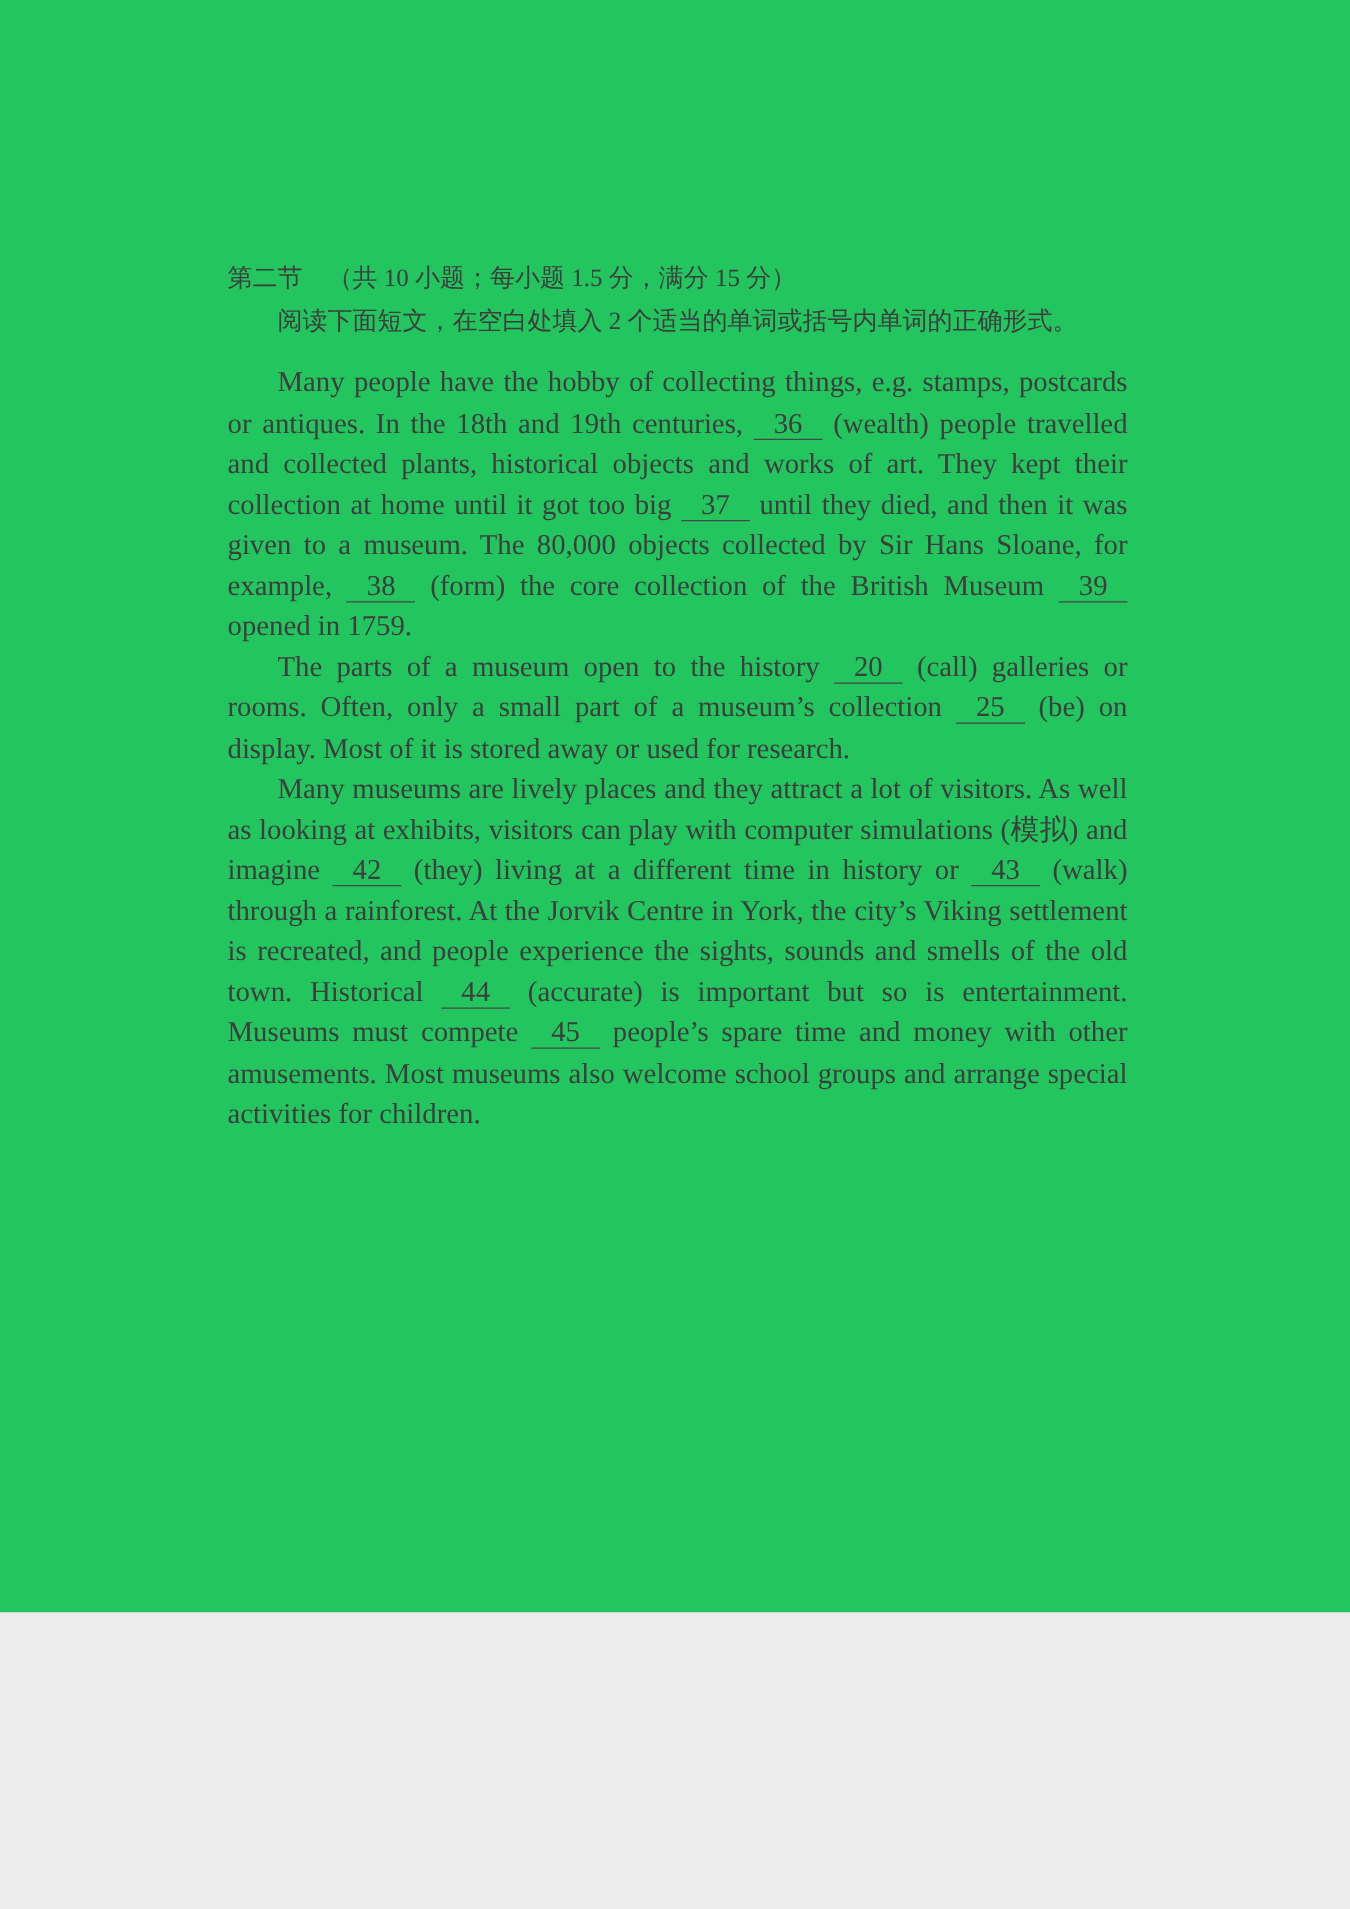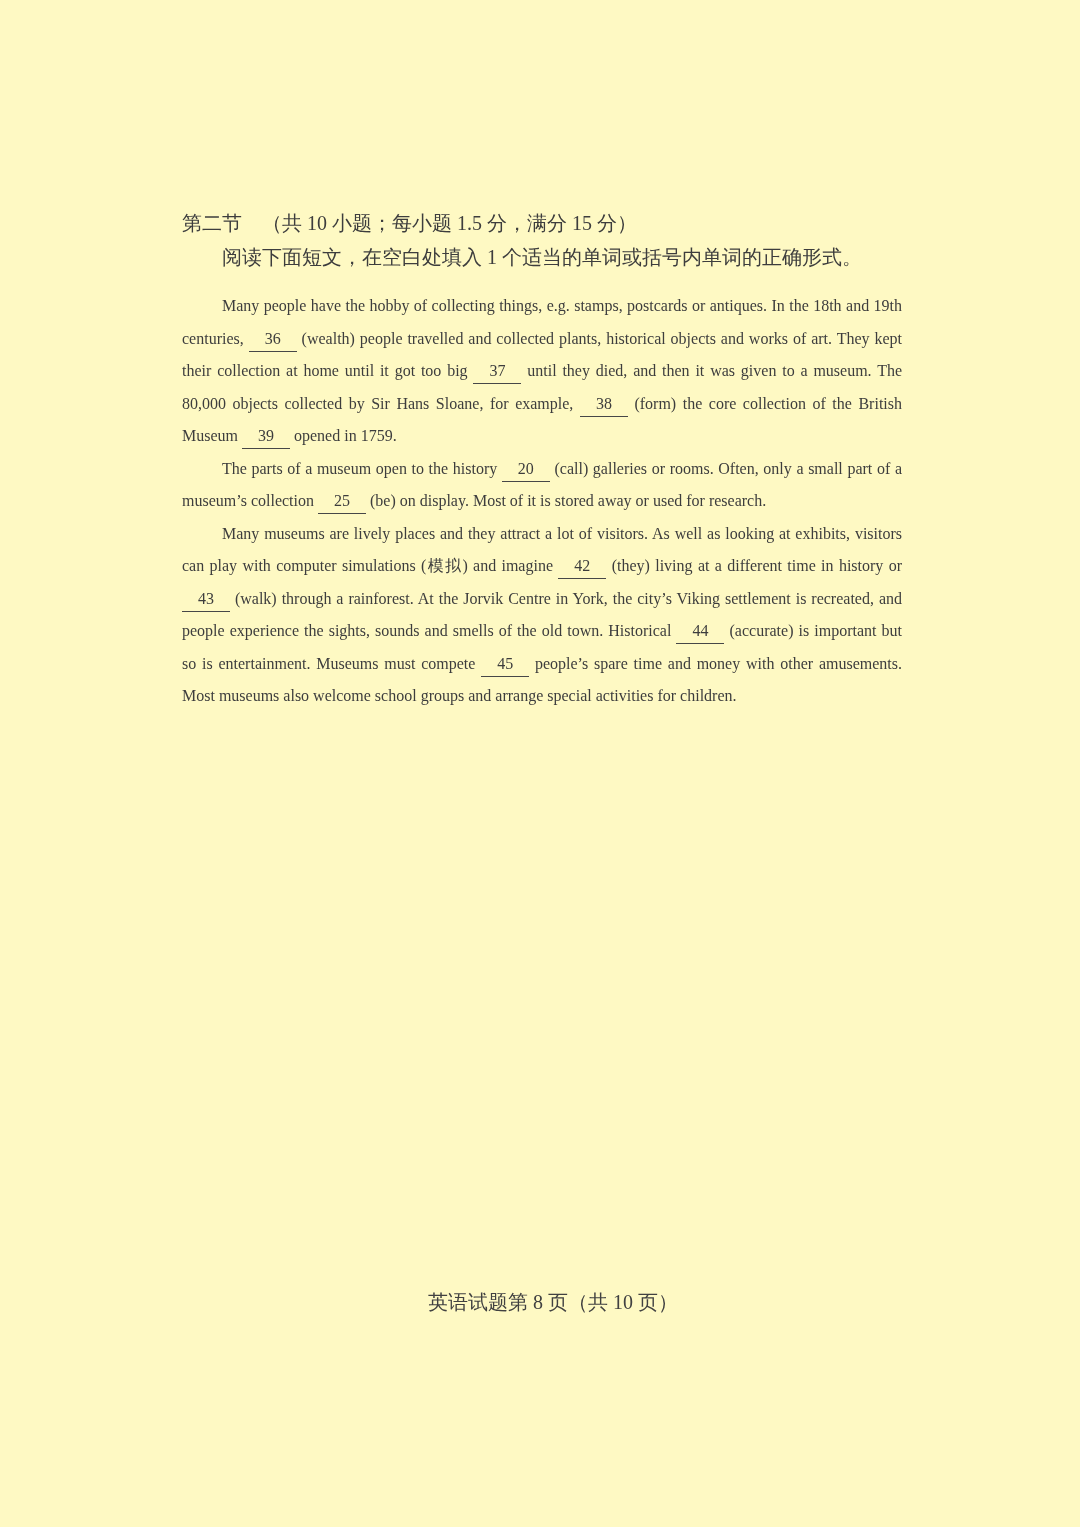--- a/index.html
+++ b/index.html
@@ -1,21 +1,21 @@
 <!DOCTYPE html>
 <html><head>
 <meta charset="utf-8">
 <style>
   html, body { margin: 0; padding: 0; background: #ededed; }
   .page {
     position: relative;
     width: 1080px;
-    height: 1527px;
+    height: 1290px;
     margin: 0 auto;
-    background: #fef9c3;
+    background: #22c55e;
     font-family: "Liberation Serif", "DejaVu Serif", serif;
     color: #3d3d3d;
     overflow: hidden;
   }
   .content {
     position: absolute;
     left: 182px;
     top: 206px;
     width: 720px;
   }
@@ -25,21 +25,21 @@
     white-space: nowrap;
   }
   .instructions {
     font-size: 20px;
     line-height: 34px;
     text-indent: 40px;
     margin-bottom: 16px;
   }
   .passage p {
     margin: 0;
-    font-size: 16px;
+    font-size: 23px;
     line-height: 32.5px;
     text-align: justify;
     text-indent: 40px;
   }
   .blank {
     display: inline-block;
     text-indent: 0;
     padding: 0 16px;
     border-bottom: 1px solid #474747;
     line-height: 24px;
@@ -55,21 +55,21 @@
     color: #414141;
     margin-left: 26px;
   }
 </style>
 </head>
 <body>
 
 <div class="page">
   <div class="content">
     <div class="section-header">第二节　（共 10 小题；每小题 1.5 分，满分 15 分）</div>
-    <div class="instructions">阅读下面短文，在空白处填入 1 个适当的单词或括号内单词的正确形式。</div>
+    <div class="instructions">阅读下面短文，在空白处填入 2 个适当的单词或括号内单词的正确形式。</div>
     <div class="passage">
         <p><span>Many people have the hobby of collecting things, e.g. stamps, postcards or antiques. In the 18th and 19th centuries, </span><span class="blank">36</span><span> (wealth) people travelled and collected plants, historical objects and works of art. They kept their collection at home until it got too big </span><span class="blank">37</span><span> until they died, and then it was given to a museum. The 80,000 objects collected by Sir Hans Sloane, for example, </span><span class="blank">38</span><span> (form) the core collection of the British Museum </span><span class="blank">39</span><span> opened in 1759.</span></p>
         <p><span>The parts of a museum open to the history </span><span class="blank">20</span><span> (call) galleries or rooms. Often, only a small part of a museum’s collection </span><span class="blank">25</span><span> (be) on display. Most of it is stored away or used for research.</span></p>
         <p><span>Many museums are lively places and they attract a lot of visitors. As well as looking at exhibits, visitors can play with computer simulations (模拟) and imagine </span><span class="blank">42</span><span> (they) living at a different time in history or </span><span class="blank">43</span><span> (walk) through a rainforest. At the Jorvik Centre in York, the city’s Viking settlement is recreated, and people experience the sights, sounds and smells of the old town. Historical </span><span class="blank">44</span><span> (accurate) is important but so is entertainment. Museums must compete </span><span class="blank">45</span><span> people’s spare time and money with other amusements. Most museums also welcome school groups and arrange special activities for children.</span></p>
       </div>
   </div>
   <div class="footer">英语试题第 8 页（共 10 页）</div>
 </div>
 
 </body></html>

